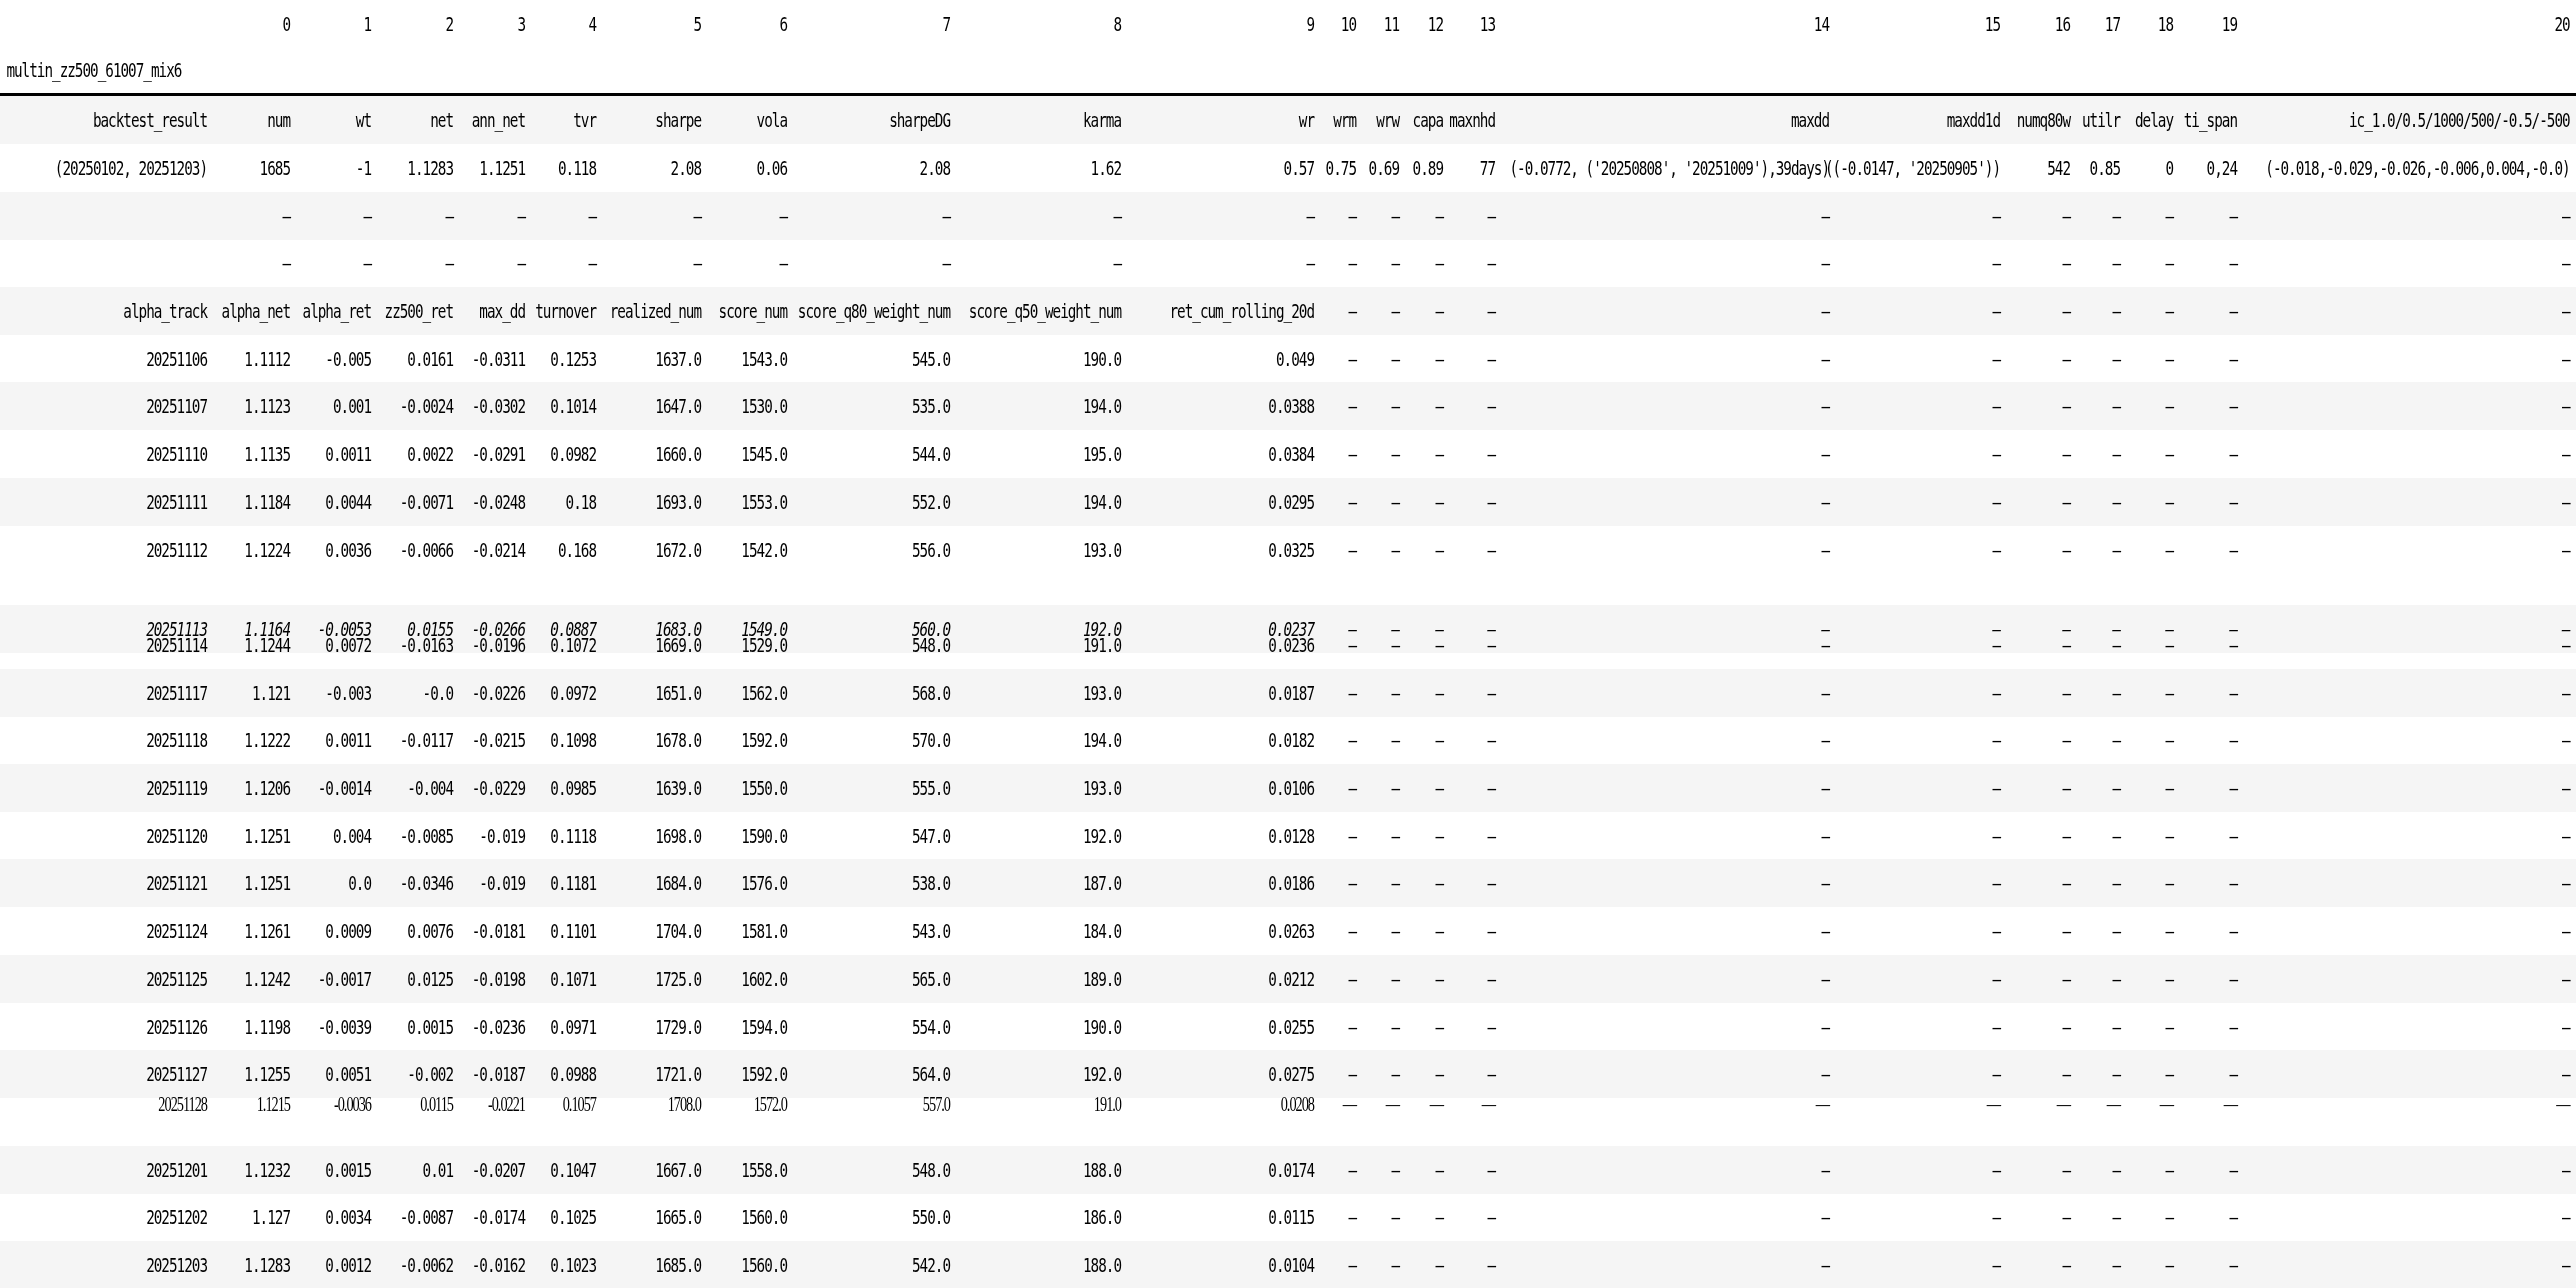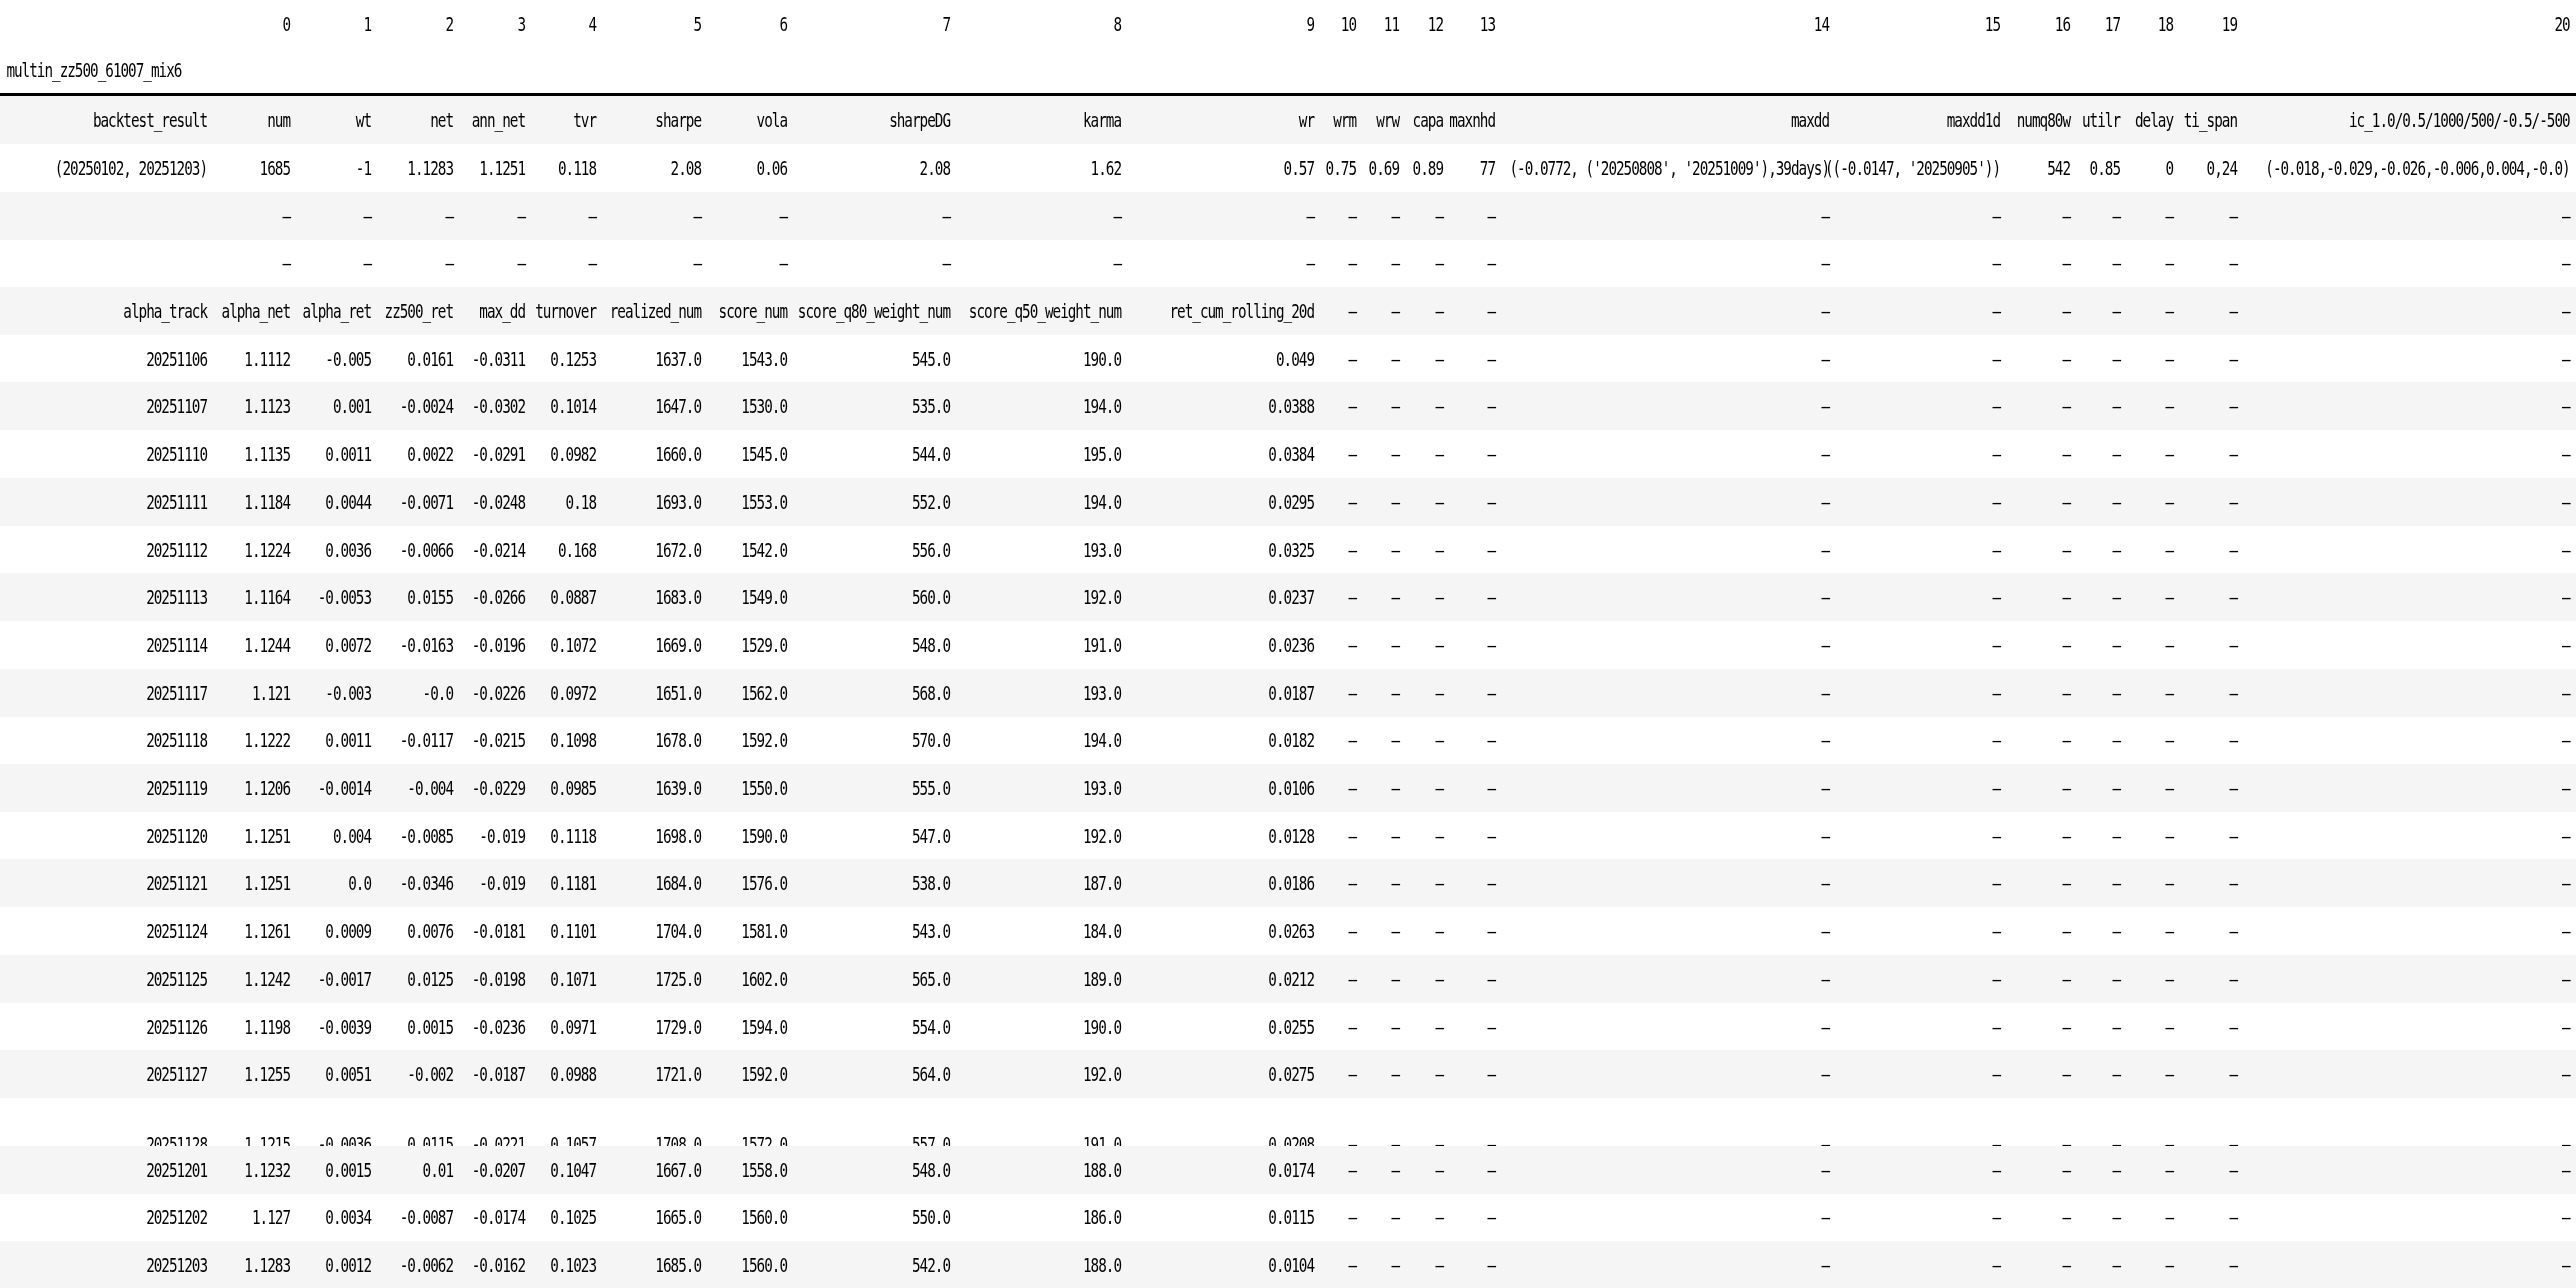--- a/index.html
+++ b/index.html
@@ -302,21 +302,21 @@
         <span class="cell" style="right: 1133px;">—</span>
         <span class="cell" style="right: 1081px;">—</span>
         <span class="cell" style="right: 747px;">—</span>
         <span class="cell" style="right: 576px;">—</span>
         <span class="cell" style="right: 506px;">—</span>
         <span class="cell" style="right: 456px;">—</span>
         <span class="cell" style="right: 403px;">—</span>
         <span class="cell" style="right: 339px;">—</span>
         <span class="cell" style="right: 6.4px;">—</span>
       </div>
-      <div class="row stripe" style="top: 573px;">
+      <div class="row stripe" style="top: 605px; font-style: italic;">
         <span class="cell" style="right: 2369px;">20251113</span>
         <span class="cell" style="right: 2286px;">1.1164</span>
         <span class="cell" style="right: 2205px;">-0.0053</span>
         <span class="cell" style="right: 2123px;">0.0155</span>
         <span class="cell" style="right: 2051px;">-0.0266</span>
         <span class="cell" style="right: 1980px;">0.0887</span>
         <span class="cell" style="right: 1875px;">1683.0</span>
         <span class="cell" style="right: 1789px;">1549.0</span>
         <span class="cell" style="right: 1626px;">560.0</span>
         <span class="cell" style="right: 1455px;">192.0</span>
@@ -566,21 +566,21 @@
         <span class="cell" style="right: 1133px;">—</span>
         <span class="cell" style="right: 1081px;">—</span>
         <span class="cell" style="right: 747px;">—</span>
         <span class="cell" style="right: 576px;">—</span>
         <span class="cell" style="right: 506px;">—</span>
         <span class="cell" style="right: 456px;">—</span>
         <span class="cell" style="right: 403px;">—</span>
         <span class="cell" style="right: 339px;">—</span>
         <span class="cell" style="right: 6.4px;">—</span>
       </div>
-      <div class="row" style="top: 1120px;">
+      <div class="row" style="top: 1080px; font-family: Liberation Serif, serif;">
         <span class="cell" style="right: 2369px;">20251128</span>
         <span class="cell" style="right: 2286px;">1.1215</span>
         <span class="cell" style="right: 2205px;">-0.0036</span>
         <span class="cell" style="right: 2123px;">0.0115</span>
         <span class="cell" style="right: 2051px;">-0.0221</span>
         <span class="cell" style="right: 1980px;">0.1057</span>
         <span class="cell" style="right: 1875px;">1708.0</span>
         <span class="cell" style="right: 1789px;">1572.0</span>
         <span class="cell" style="right: 1626px;">557.0</span>
         <span class="cell" style="right: 1455px;">191.0</span>

